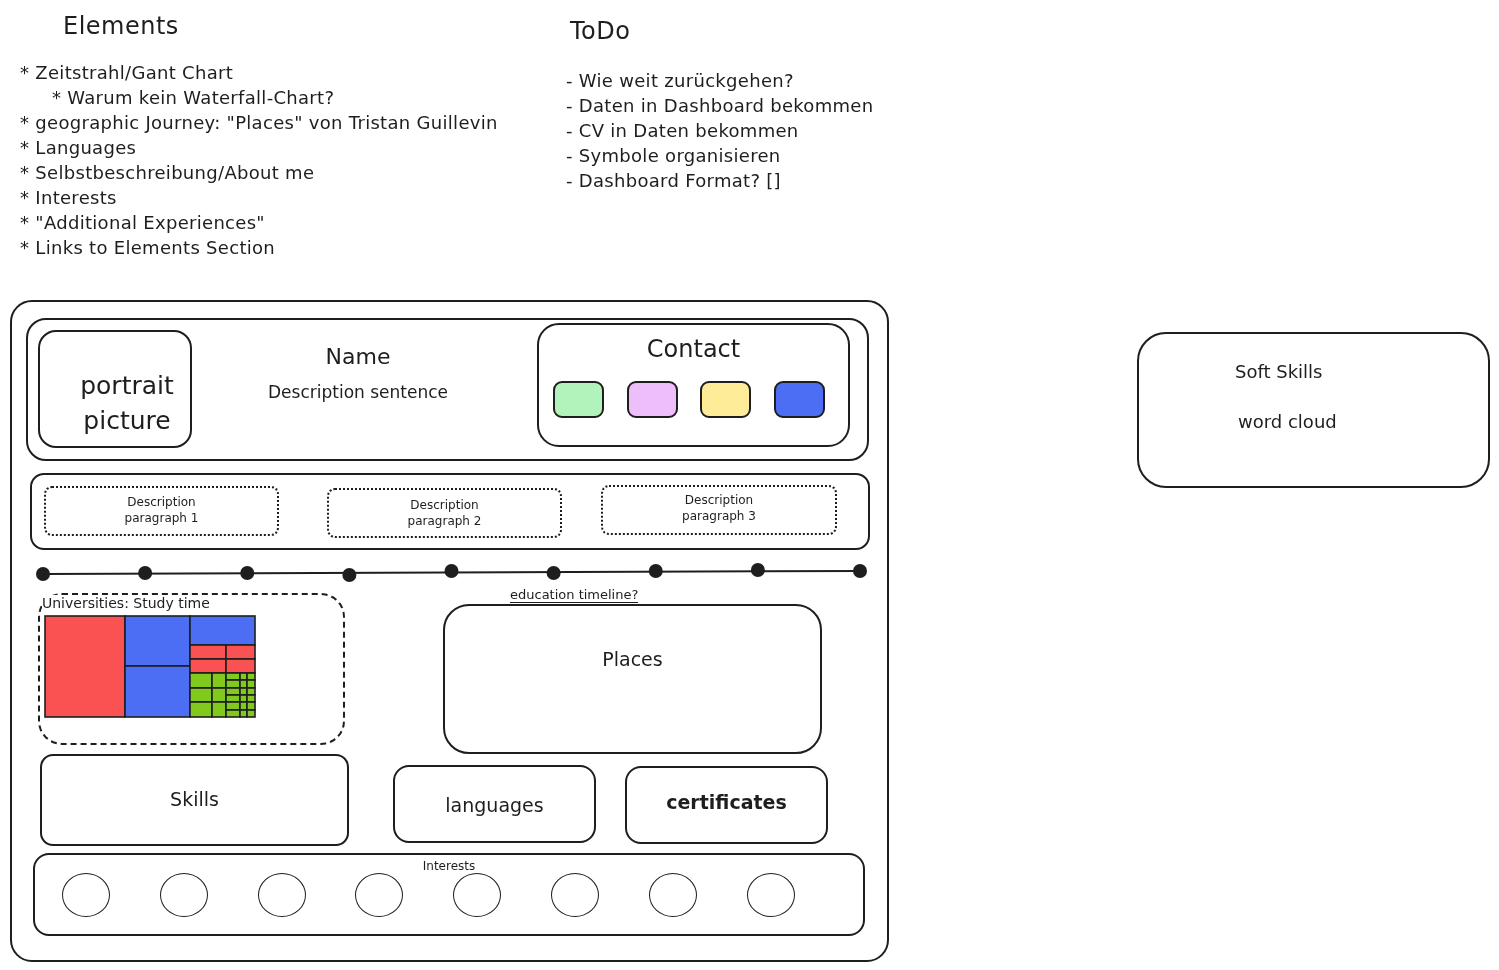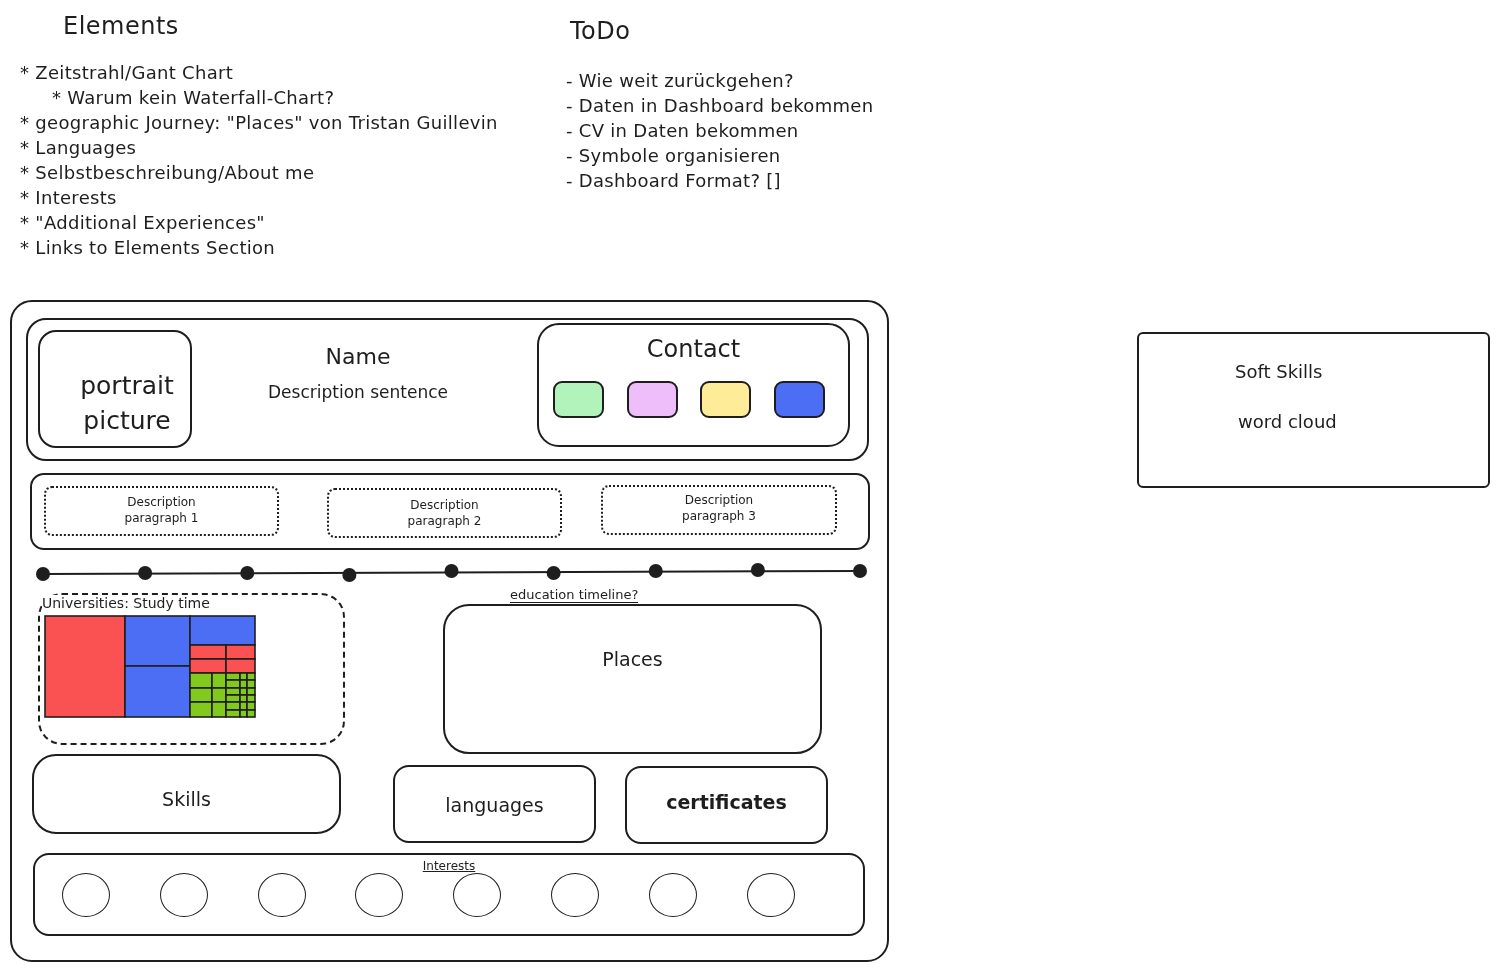--- a/index.html
+++ b/index.html
@@ -130,40 +130,40 @@
     <rect x="247" y="702" width="8" height="8" fill="#82c91e" stroke="#1e1e1e" stroke-width="1.6" style="pointer-events: auto;"></rect>
     <rect x="226" y="710" width="14" height="7" fill="#82c91e" stroke="#1e1e1e" stroke-width="1.6" style="pointer-events: auto;"></rect>
     <rect x="240" y="710" width="7" height="7" fill="#82c91e" stroke="#1e1e1e" stroke-width="1.6" style="pointer-events: auto;"></rect>
     <rect x="247" y="710" width="8" height="7" fill="#82c91e" stroke="#1e1e1e" stroke-width="1.6" style="pointer-events: auto;"></rect>
   </svg>
 
 <div class="box" style="left:443px; top:604px; width:379px; height:150px; border-radius:26px;">
   <div class="txt center" style="left:0; right:0; top:42px; font-size:19px;">Places</div>
 </div>
 
-<div class="box" style="left:32px; top:754px; width:309px; height:80px; border-radius:24px;">
+<div class="box" style="left:40px; top:754px; width:309px; height:92px; border-radius:13px;">
   <div class="txt center" style="left:0; right:0; top:32px; font-size:19px;">Skills</div>
 </div>
 <div class="box" style="left:393px; top:765px; width:203px; height:78px; border-radius:16px;">
   <div class="txt center" style="left:0; right:0; top:27px; font-size:19px;">languages</div>
 </div>
 <div class="box" style="left:625px; top:766px; width:203px; height:78px; border-radius:16px;font-weight:bold;">
   <div class="txt center" style="left:0; right:0; top:23px; font-size:19px;">certificates</div>
 </div>
 
 <div class="box" style="left:33px; top:853px; width:832px; height:83px; border-radius:16px;">
-  <div class="txt center" style="left:0; right:0; top:4px; font-size:12px;text-decoration:underline;">Interests</div>
+  <div class="txt center" style="left:0; right:0; top:4px; font-size:12px;">Interests</div>
 </div>
 <div id="interest-circles">
     <div class="box" style="left: 62px; top: 873px; width: 48px; height: 44px; border-radius: 50%; border-width: 1.5px;"></div>
     <div class="box" style="left: 159.8px; top: 873px; width: 48px; height: 44px; border-radius: 50%; border-width: 1.5px;"></div>
     <div class="box" style="left: 257.6px; top: 873px; width: 48px; height: 44px; border-radius: 50%; border-width: 1.5px;"></div>
     <div class="box" style="left: 355.4px; top: 873px; width: 48px; height: 44px; border-radius: 50%; border-width: 1.5px;"></div>
     <div class="box" style="left: 453.2px; top: 873px; width: 48px; height: 44px; border-radius: 50%; border-width: 1.5px;"></div>
     <div class="box" style="left: 551px; top: 873px; width: 48px; height: 44px; border-radius: 50%; border-width: 1.5px;"></div>
     <div class="box" style="left: 648.8px; top: 873px; width: 48px; height: 44px; border-radius: 50%; border-width: 1.5px;"></div>
     <div class="box" style="left: 746.6px; top: 873px; width: 48px; height: 44px; border-radius: 50%; border-width: 1.5px;"></div>
   </div>
 
-<div class="box" style="left:1137px; top:332px; width:353px; height:156px; border-radius:6px;">
+<div class="box" style="left:1137px; top:332px; width:353px; height:156px; border-radius:29px;">
   <div class="txt" style="left:96px; top:27px; font-size:18px;">Soft Skills</div>
   <div class="txt" style="left:99px; top:77px; font-size:18px;">word cloud</div>
 </div>
 
 </body></html>

